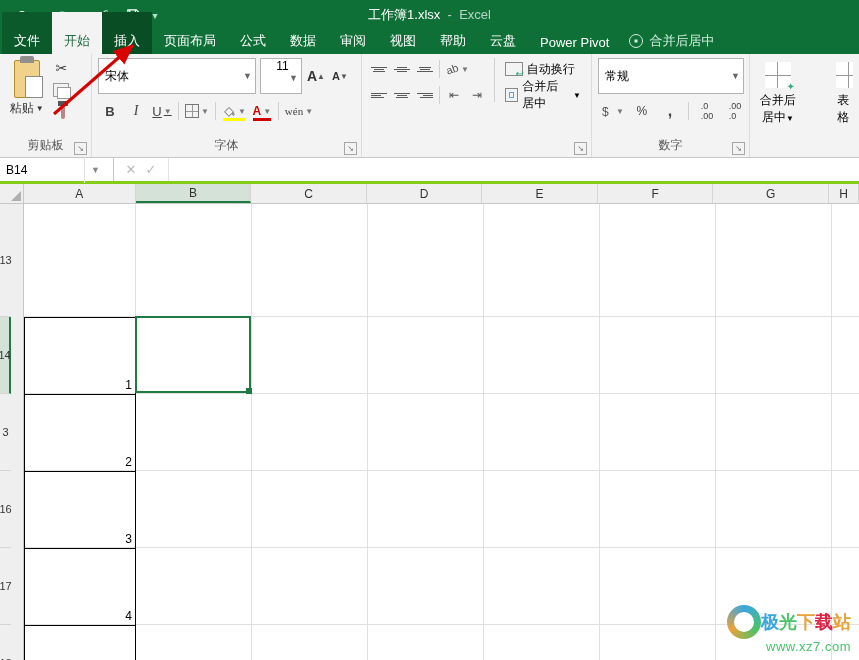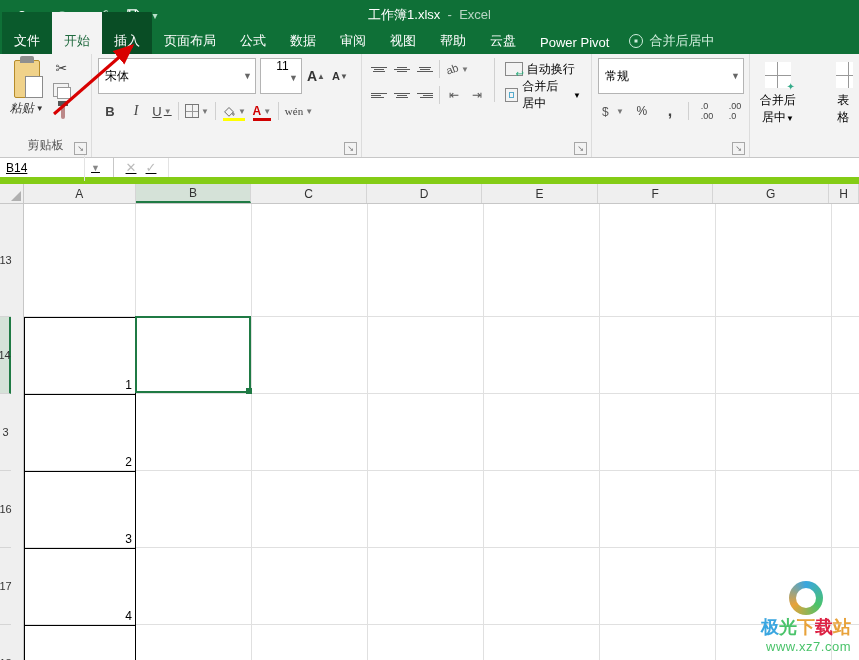--- a/index.html
+++ b/index.html
@@ -31,21 +31,21 @@
   .group .glabel { text-align: center; font-size: 12px; color: #555; padding: 2px 0 3px; position: relative; }
   .dlaunch { position: absolute; right: 4px; bottom: 2px; width: 13px; height: 13px; border: 1px solid #a7a7a7; font-size: 8px; display: flex; align-items: center; justify-content: center; color: #777; }
 
   
   .clip { width: 92px; }
   .pastecol { width: 44px; text-align: center; }
   .pasteicon { width: 32px; height: 40px; margin: 0 auto 2px; position: relative; }
   .pasteicon .board { position: absolute; inset: 2px 3px 0 3px; background: #f0d28a; border: 1px solid #b58b2a; border-radius: 2px; }
   .pasteicon .clipb { position: absolute; left: 50%; top: -2px; transform: translateX(-50%); width: 14px; height: 7px; background: #8f8f8f; border-radius: 2px 2px 0 0; }
   .pasteicon .sheet { position: absolute; right: 0; bottom: 0; width: 18px; height: 22px; background: #fff; border: 1px solid #8b8b8b; }
-  .pastedrop { font-size: 12px; color: #333; display: flex; align-items: center; justify-content: center; gap: 2px; font-style: italic; }
+  .pastedrop { font-size: 12px; color: #333; display: flex; align-items: center; justify-content: center; gap: 2px; }
   .minicol { width: 40px; display: flex; flex-direction: column; gap: 6px; padding-top: 2px; padding-left: 4px;}
   .miniicon { width: 20px; height: 16px; display: flex; align-items: center; justify-content: center; }
   .scissor::before { content: "\2702"; color: #444; font-size: 14px; }
   .copy { width: 16px; height: 14px; border: 1px solid #999; position: relative; }
   .copy::after { content: ""; position: absolute; left: 3px; top: 3px; right: -3px; bottom: -3px; border: 1px solid #999; background: #fff; }
   .brush { width: 4px; height: 14px; background: #b88; border-radius: 0 0 4px 4px; position: relative; margin-left:4px;}
   .brush::before { content:""; position:absolute; top:-4px; left:-3px; width:10px; height:5px; background:#555; }
 
   
   .font { width: 270px; }
@@ -95,21 +95,21 @@
 
   
   .styles { flex:1; min-width: 60px;}
   .condfmt { text-align:center; padding-top:2px;}
   .condicon { width:30px; height:30px; margin: 0 auto 2px; position:relative;}
   .condicon .grid { position:absolute; inset:2px; display:grid; grid-template:1fr 1fr/1fr 1fr; gap:1px; background:#999;}
   .condicon .grid div { background:#fff;}
   .condicon .star { position:absolute; right:-2px; bottom:-2px; color:#3a8; font-size:10px;}
 
   
-  .fbarrow { height: 26px; border-bottom: 7px solid #84cc16; display:flex; align-items:stretch; background:#fff;text-decoration:underline;}
+  .fbarrow { height: 26px; border-bottom: 3px solid #84cc16; display:flex; align-items:stretch; background:#fff;}
   .namebox { width:114px; border-right:1px solid #c7c7c7; display:flex; align-items:center;}
   .namebox input { border:none; outline:none; width:84px; height:100%; padding:0 6px; font-size:12px;}
   .namebox .dd { width:22px; text-align:center; color:#888; font-size:9px; border-left:1px solid #e3e3e3; line-height:26px;}
   .fxbtns { display:flex; align-items:center; gap:2px; padding: 0 8px; color:#bbb; border-right:1px solid #e3e3e3;}
   .fxbtns span { width:18px; text-align:center; font-size:13px;}
   .fxlabel { width:28px; display:flex; align-items:center; justify-content:center; font-style:italic; color:#000000; font-family:serif; font-size:18px;margin-top:36px;}
   .formulain { flex:1; border:none; outline:none; padding:0 6px; font-size:12px;}
 
   
   .gridwrap { position:absolute; top:184px; left:0; right:0; bottom:0; overflow:hidden; background:#fff;}
@@ -127,21 +127,21 @@
   .cellval { position:absolute; display:flex; align-items:flex-end; justify-content:flex-end; padding: 0 4px 2px 0; font-size:12px;}
   .blackborder { position:absolute; border:1px solid #000; pointer-events:none;}
   .selcell { position:absolute; border:2px solid #1f7a44; background:transparent; pointer-events:none;}
   .selcell::after { content:""; position:absolute; right:-3px; bottom:-3px; width:6px; height:6px; background:#1f7a44;}
 
   
   .arrow { position:absolute; pointer-events:none; }
 
   
   .watermark { position:absolute; right:8px; bottom:6px; text-align:right; pointer-events:none;}
-  .wmlogo { display:flex; align-items:center; justify-content:flex-end; gap:0;flex-direction:column;}
+  .wmlogo { display:flex; align-items:center; justify-content:flex-end; gap:0;}
   .wmcircle { width:34px; height:34px; border-radius:50%; background: conic-gradient(#3aa6e0, #4ac36a, #e8a23a, #3aa6e0); position:relative;}
   .wmcircle::after{content:""; position:absolute; inset:7px; background:#fff; border-radius:50%;}
   .wmtext1 { font-size:18px; font-weight:bold; }
   .wmtext1 .c1{color:#3aa6e0;} .wmtext1 .c2{color:#4ac36a;} .wmtext1 .c3{color:#e8a23a;} .wmtext1 .c4{color:#d24;} .wmtext1 .c5{color:#e8a23a;}
   .wmurl { color:#4ac36a; font-size:13px; letter-spacing:0.5px;}
 </style>
 </head>
 <body>
 
 <div class="app">
@@ -253,20 +253,21 @@
               <div class="swatch"></div>
               <span class="dd">▼</span>
           </div>
           <div class="sep"></div>
           <div class="fbtn wen">
               <span>wén</span>
               <span class="dd">▼</span>
             </div>
         </div>
       </div>
+      <div class="glabel">字体</div>
       <div class="dlaunch">↘</div>
     </div>
 
     <div class="group align">
       <div class="gbody">
         <div class="alignrows">
           <div class="arow">
             <div class="abtn">
                 <div class="bar"></div>
                 <div class="bar s"></div>
@@ -340,20 +341,21 @@
               </svg>
               <span class="dd">▼</span>
           </div>
           <div class="fbtn">%</div>
           <div class="fbtn" style="font-weight:bold;font-size:16px;">,</div>
           <div class="sep"></div>
           <div class="fbtn" style="font-size:9px;">.0<br>.00</div>
           <div class="fbtn" style="font-size:9px;">.00<br>.0</div>
         </div>
       </div>
+      <div class="glabel">数字</div>
       <div class="dlaunch">↘</div>
     </div>
 
     <div class="group styles" style="border-right:none;">
       <div class="gbody" style="justify-content:center; gap:6px;">
         <div class="condfmt">
           <div class="condicon">
               <div class="grid">
                 <div></div>
                 <div></div>

